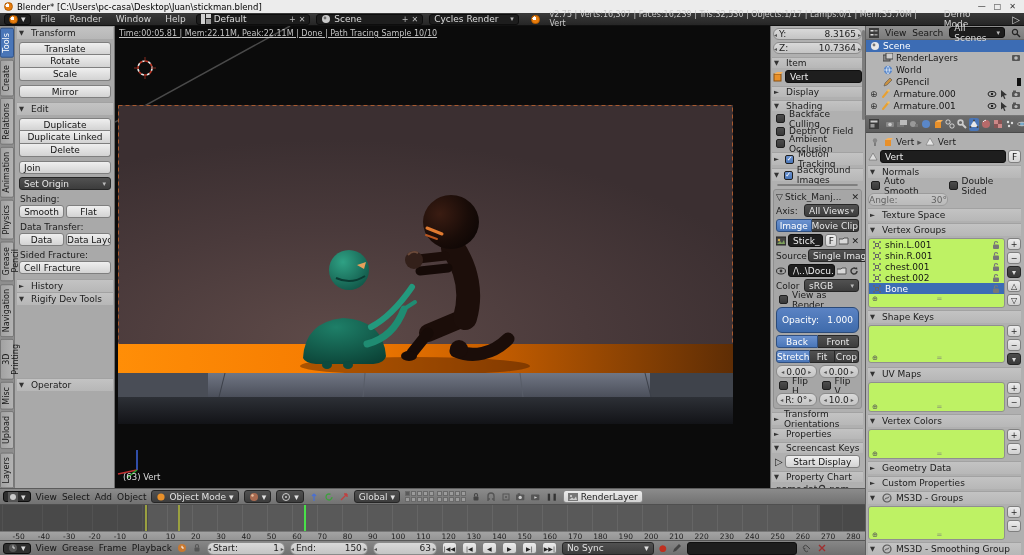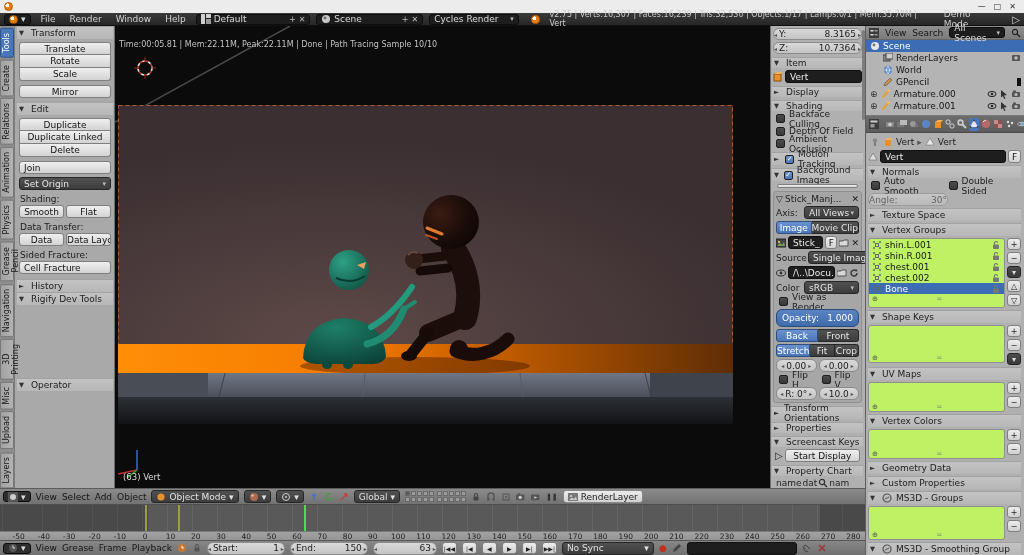--- a/index.html
+++ b/index.html
@@ -35,21 +35,21 @@
   .btn-dark { height:13px; line-height:12px; text-align:center; background:linear-gradient(#515151,#3c3c3c);
     border:1px solid #262626; border-radius:3px; color:#e6e6e6; white-space:nowrap; }
   .btn-blue { background:linear-gradient(#6b92cf,#4a76b8) !important; color:#fff !important; border-color:#2f4f80 !important; }
   .dd { display:flex; align-items:center; justify-content:space-between; padding:0 4px; }
   .dd .arr { font-size:7px; color:#bbb; }
   .darkfield { height:13px; line-height:12px; background:#1e1e1e; border:1px solid #101010;
     border-radius:3px; color:#ececec; padding:0 4px; overflow:hidden; white-space:nowrap; }
   .numfield { height:13px; display:flex; align-items:center; justify-content:center; gap:2px;
     background:linear-gradient(#d9d9d9,#c4c4c4); border:1px solid #8b8b8b; border-radius:6px; color:#222; }
   .numfield .nf-arr { font-size:6px; color:#555; }
-  .slider { height:18px; display:flex; align-items:center; justify-content:space-between; padding:0 5px;
+  .slider { height:26px; display:flex; align-items:center; justify-content:space-between; padding:0 5px;
     background:linear-gradient(#5b83c4,#3f6bab); border:1px solid #2b4a78; border-radius:6px; color:#fff; }
   .cb { width:9px; height:9px; background:linear-gradient(#4c4c4c,#383838); border:1px solid #1f1f1f;
     border-radius:2px; display:inline-flex; align-items:center; justify-content:center; color:#fff; font-size:7px; flex:none;}
   .cb.on { background:linear-gradient(#6b92cf,#4a76b8); }
   .chkrow { display:flex; align-items:center; gap:4px; height:11px; padding:0 3px; color:#1c1c1c; }
   .row { display:flex; align-items:center; gap:2px; }
   .lbl { color:#1c1c1c; }
 
   
   #toolshelf { left:0; top:26px; width:115px; height:462px; background:#a9a9a9; border-right:1px solid #6f6f6f; }
@@ -60,21 +60,21 @@
   .tab.active { background:#4a76b8; color:#fff; border-color:#31548a; }
   #shelfbody { position:absolute; left:15px; top:0; width:100px; height:100%; padding:0 2px; }
   .stack > .btn { border-radius:0; border-top-width:0; }
   .stack > .btn:first-child { border-radius:3px 3px 0 0; border-top-width:1px; }
   .stack > .btn:last-child { border-radius:0 0 3px 3px; }
   .half { flex:1; }
   #operator-head { position:absolute; left:2px; right:2px; top:352px; }
 
   
   #viewport { left:115px; top:26px; width:655px; height:462px; background:#0b0b0b; overflow:hidden; }
-  #vp-stats { position:absolute; left:4px; top:14px; color:#c4c4c4; font-size:8px; }
+  #vp-stats { position:absolute; left:4px; top:3px; color:#c4c4c4; font-size:8px;text-decoration:underline; }
   #vp-frame { position:absolute; left:8px; top:446px; color:#dedede; font-size:8.5px; }
 
   
   #npanel { left:770px; top:26px; width:95px; height:462px; background:#b0b0b0;
     border-left:1px solid #6f6f6f; padding:2px 3px 0 2px; display:flex; flex-direction:column; gap:2px; overflow:hidden;}
   #npanel .phead { margin:1px -1px 0; }
   .subbox { background:#a6a6a6; border:1px solid #8f8f8f; border-radius:3px; padding:2px 2px;
     display:flex; flex-direction:column; gap:2px; }
   .seg { display:flex; }
   .seg > div { flex:1; border-radius:0; border-left-width:0; }
@@ -140,20 +140,21 @@
     border:1px solid #7f7f7f; border-radius:3px; color:#222; font-size:6px; flex:none; padding:0; }
   svg { display:block; }
 </style>
 </head>
 <body>
 
 <div id="stage">
 
   <div class="abs" id="titlebar">
     <span class="blogo"></span>
+    <span>Blender* [C:\Users\pc-casa\Desktop\Juan\stickman.blend]</span>
     <span class="win-btns">
       <span>—</span>
       <span>□</span>
       <span>✕</span>
     </span>
   </div>
 
   <div class="abs" id="topheader">
     <span class="hdr-chip">
       <span class="blogo"></span>

